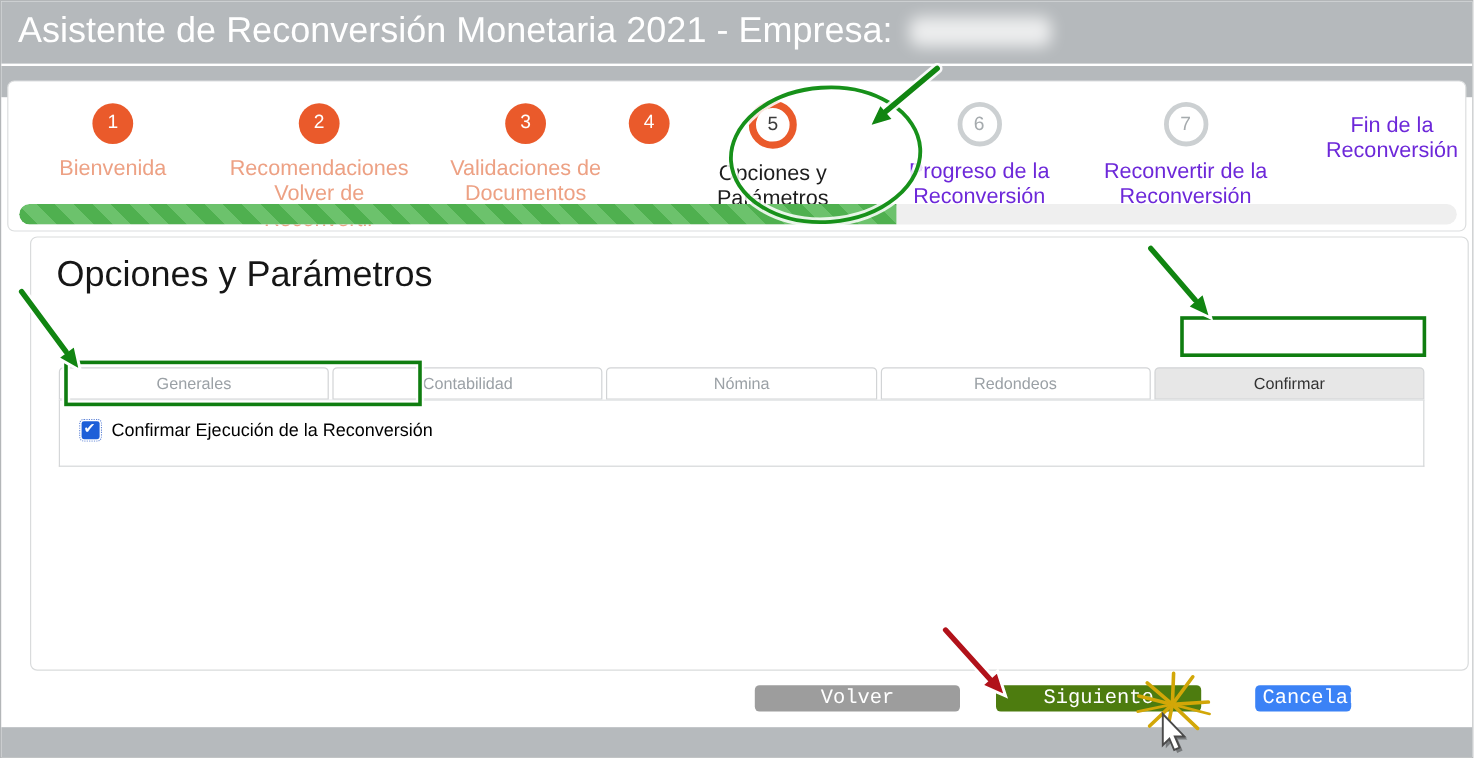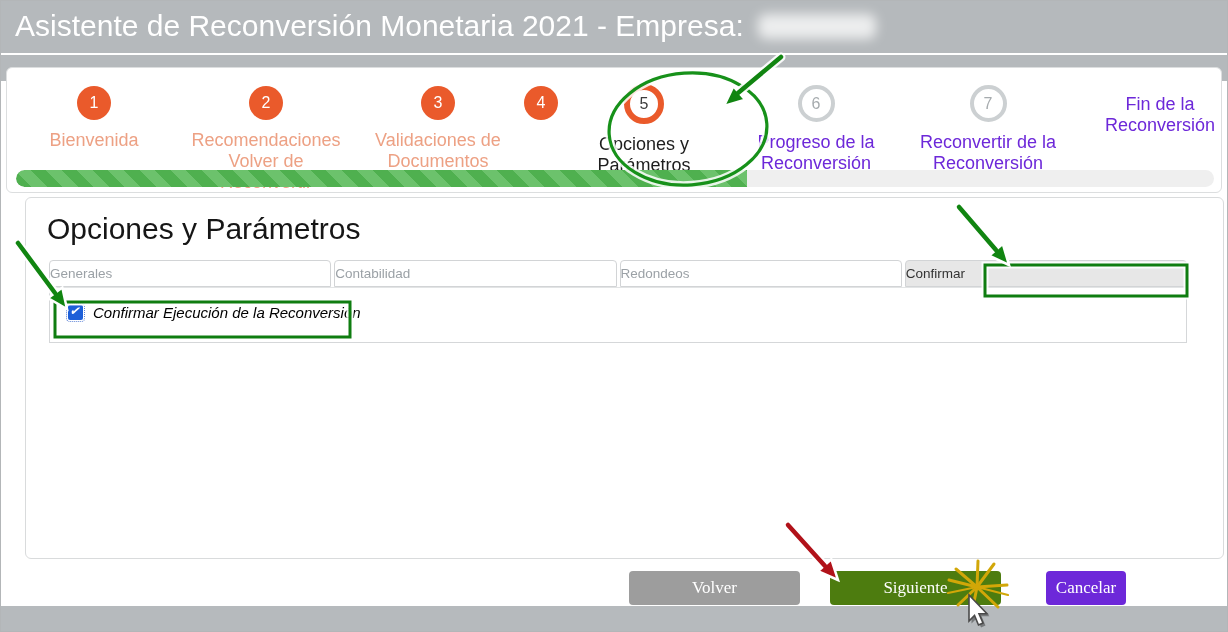--- a/index.html
+++ b/index.html
@@ -51,46 +51,47 @@
   
   .content-card{
     position:absolute;left:24px;top:196px;width:1199px;height:362px;box-sizing:border-box;
     border:1px solid #d9dbdc;border-radius:6px;background:#fff;
   }
   .section-title{
     margin:14px 0 14px 21px;font-size:30px;color:#161616;font-weight:400;
   }
   .tabs{display:flex;margin-left:23px;width:1138px;gap:3px;}
   .tab{
-    flex:1 1 0;height:27px;line-height:26px;text-align:left;font-size:13.5px;color:#9ba1a6;
+    flex:1 1 0;height:27px;line-height:26px;text-align:center;font-size:13.5px;color:#9ba1a6;
     background:#fff;border:1px solid #d2d4d6;border-radius:4px 4px 0 0;box-sizing:border-box;
     cursor:pointer;
+    margin-top:46px;
   }
   .tab.active{background:#e7e7e7;color:#333333;}
   .tab-panel{
     margin-left:23px;width:1138px;height:56px;box-sizing:border-box;
     border:1px solid #d5d7d9;border-top-color:#e2e4e5;background:#fff;
   }
-  .cbrow{display:flex;align-items:center;padding:16px 0 0 18px;font-style:italic;}
+  .cbrow{display:flex;align-items:center;padding:16px 0 0 18px;}
   .cb{
     width:15px;height:15px;background:#1d5fd8;border-radius:2px;position:relative;
     outline:1px dotted rgba(40,90,200,0.75);outline-offset:1px;flex:0 0 auto;cursor:pointer;
   }
   .cb::after{
     content:"\2714";position:absolute;left:1.5px;top:-1px;color:#fff;font-size:12px;
   }
   .cblabel{margin-left:10px;font-size:15px;color:#000;cursor:pointer;}
   
   .btn{
-    position:absolute;height:34px;border:none;border-radius:4px;color:#fff;
-    font-family:Liberation Serif, serif;font-size:17px;cursor:pointer;
+    position:absolute;height:22px;border:none;border-radius:4px;color:#fff;
+    font-family:Liberation Mono, monospace;font-size:17px;cursor:pointer;
   }
   .btn.volver{left:628px;top:570px;width:171px;background:#9d9d9d;}
   .btn.siguiente{left:829px;top:570px;width:171px;background:#4d7c0f;}
-  .btn.cancelar{left:1045px;top:570px;width:80px;background:#6d28d9;text-align:center;}
+  .btn.cancelar{left:1045px;top:570px;width:80px;background:#3b82f6;text-align:center;}
   .footer-strip{position:absolute;left:0;bottom:0;right:0;height:25px;background:#b6babd;}
   
   .overlay{position:absolute;left:0;top:0;width:1228px;height:632px;pointer-events:none;z-index:50;}
 </style>
 </head>
 <body>
 
 <div class="window">
 
   <div class="header">
@@ -141,20 +142,21 @@
       <div class="progress-fill" style="width: 61%;"></div>
     </div>
   </div>
 
   <div class="content-card">
     <h1 class="section-title">Opciones y Parámetros</h1>
 
     <div class="tabs">
       <div class="tab">Generales</div>
       <div class="tab">Contabilidad</div>
+      <div class="tab">Nómina</div>
       <div class="tab">Redondeos</div>
       <div class="tab active">Confirmar</div>
     </div>
 
     <div class="tab-panel">
       <div class="cbrow">
         <span class="cb" role="checkbox" aria-checked="true"></span>
         <span class="cblabel">Confirmar Ejecución de la Reconversión</span>
       </div>
     </div>

